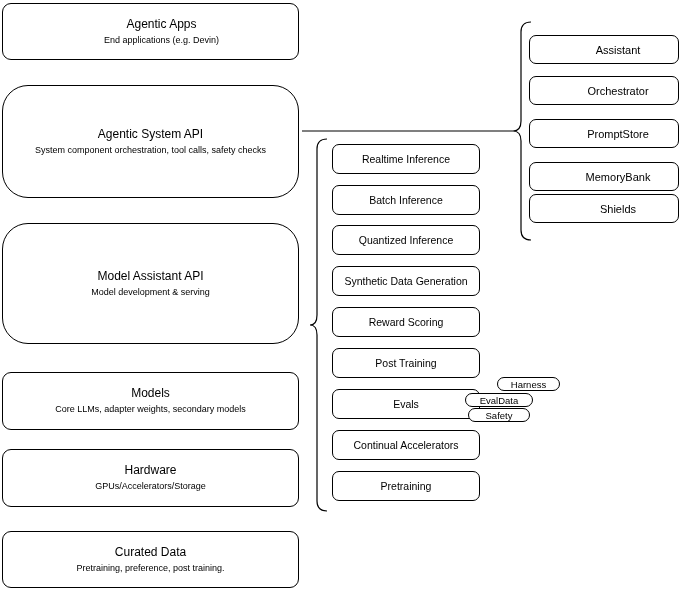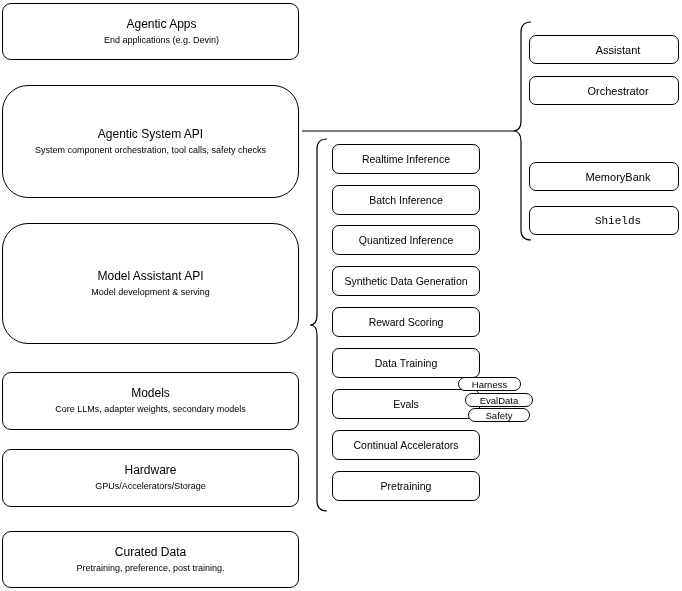--- a/index.html
+++ b/index.html
@@ -92,48 +92,51 @@
   <div class="box mbox" style="top:266px;">
     <span>Synthetic Data Generation</span>
   </div>
   <div class="box mbox" style="top:225px;">
     <span>Quantized Inference</span>
   </div>
   <div class="box mbox" style="top:307px;">
     <span>Reward Scoring</span>
   </div>
   <div class="box mbox" style="top:348px;">
-    <span>Data Training</span>
+    <span>Post Training</span>
   </div>
   <div class="box mbox" style="top:389px;">
     <span>Evals</span>
   </div>
   <div class="box mbox" style="top:430px;">
     <span>Continual Accelerators</span>
   </div>
   <div class="box mbox" style="top:471px;">
     <span>Pretraining</span>
   </div>
 
-  <div class="pill" style="left:458px; top:377px; width:63px;">
+  <div class="pill" style="left:497px; top:377px; width:63px;">
     <span>Harness</span>
   </div>
   <div class="pill" style="left:465px; top:393px; width:68px;">
     <span>EvalData</span>
   </div>
   <div class="pill" style="left:468px; top:408px; width:62px;">
     <span>Safety</span>
   </div>
 
   <div class="box rbox" style="top:35px;">
     <span>Assistant</span>
   </div>
   <div class="box rbox" style="top:76px;">
     <span>Orchestrator</span>
   </div>
+  <div class="box rbox" style="top:119px;">
+    <span>PromptStore</span>
+  </div>
   <div class="box rbox" style="top:162px;">
     <span>MemoryBank</span>
   </div>
-  <div class="box rbox" style="top:206px;font-family:Liberation Mono, monospace;">
+  <div class="box rbox" style="top:194px;">
     <span>Shields</span>
   </div>
 
 </div>
 
 </body></html>

